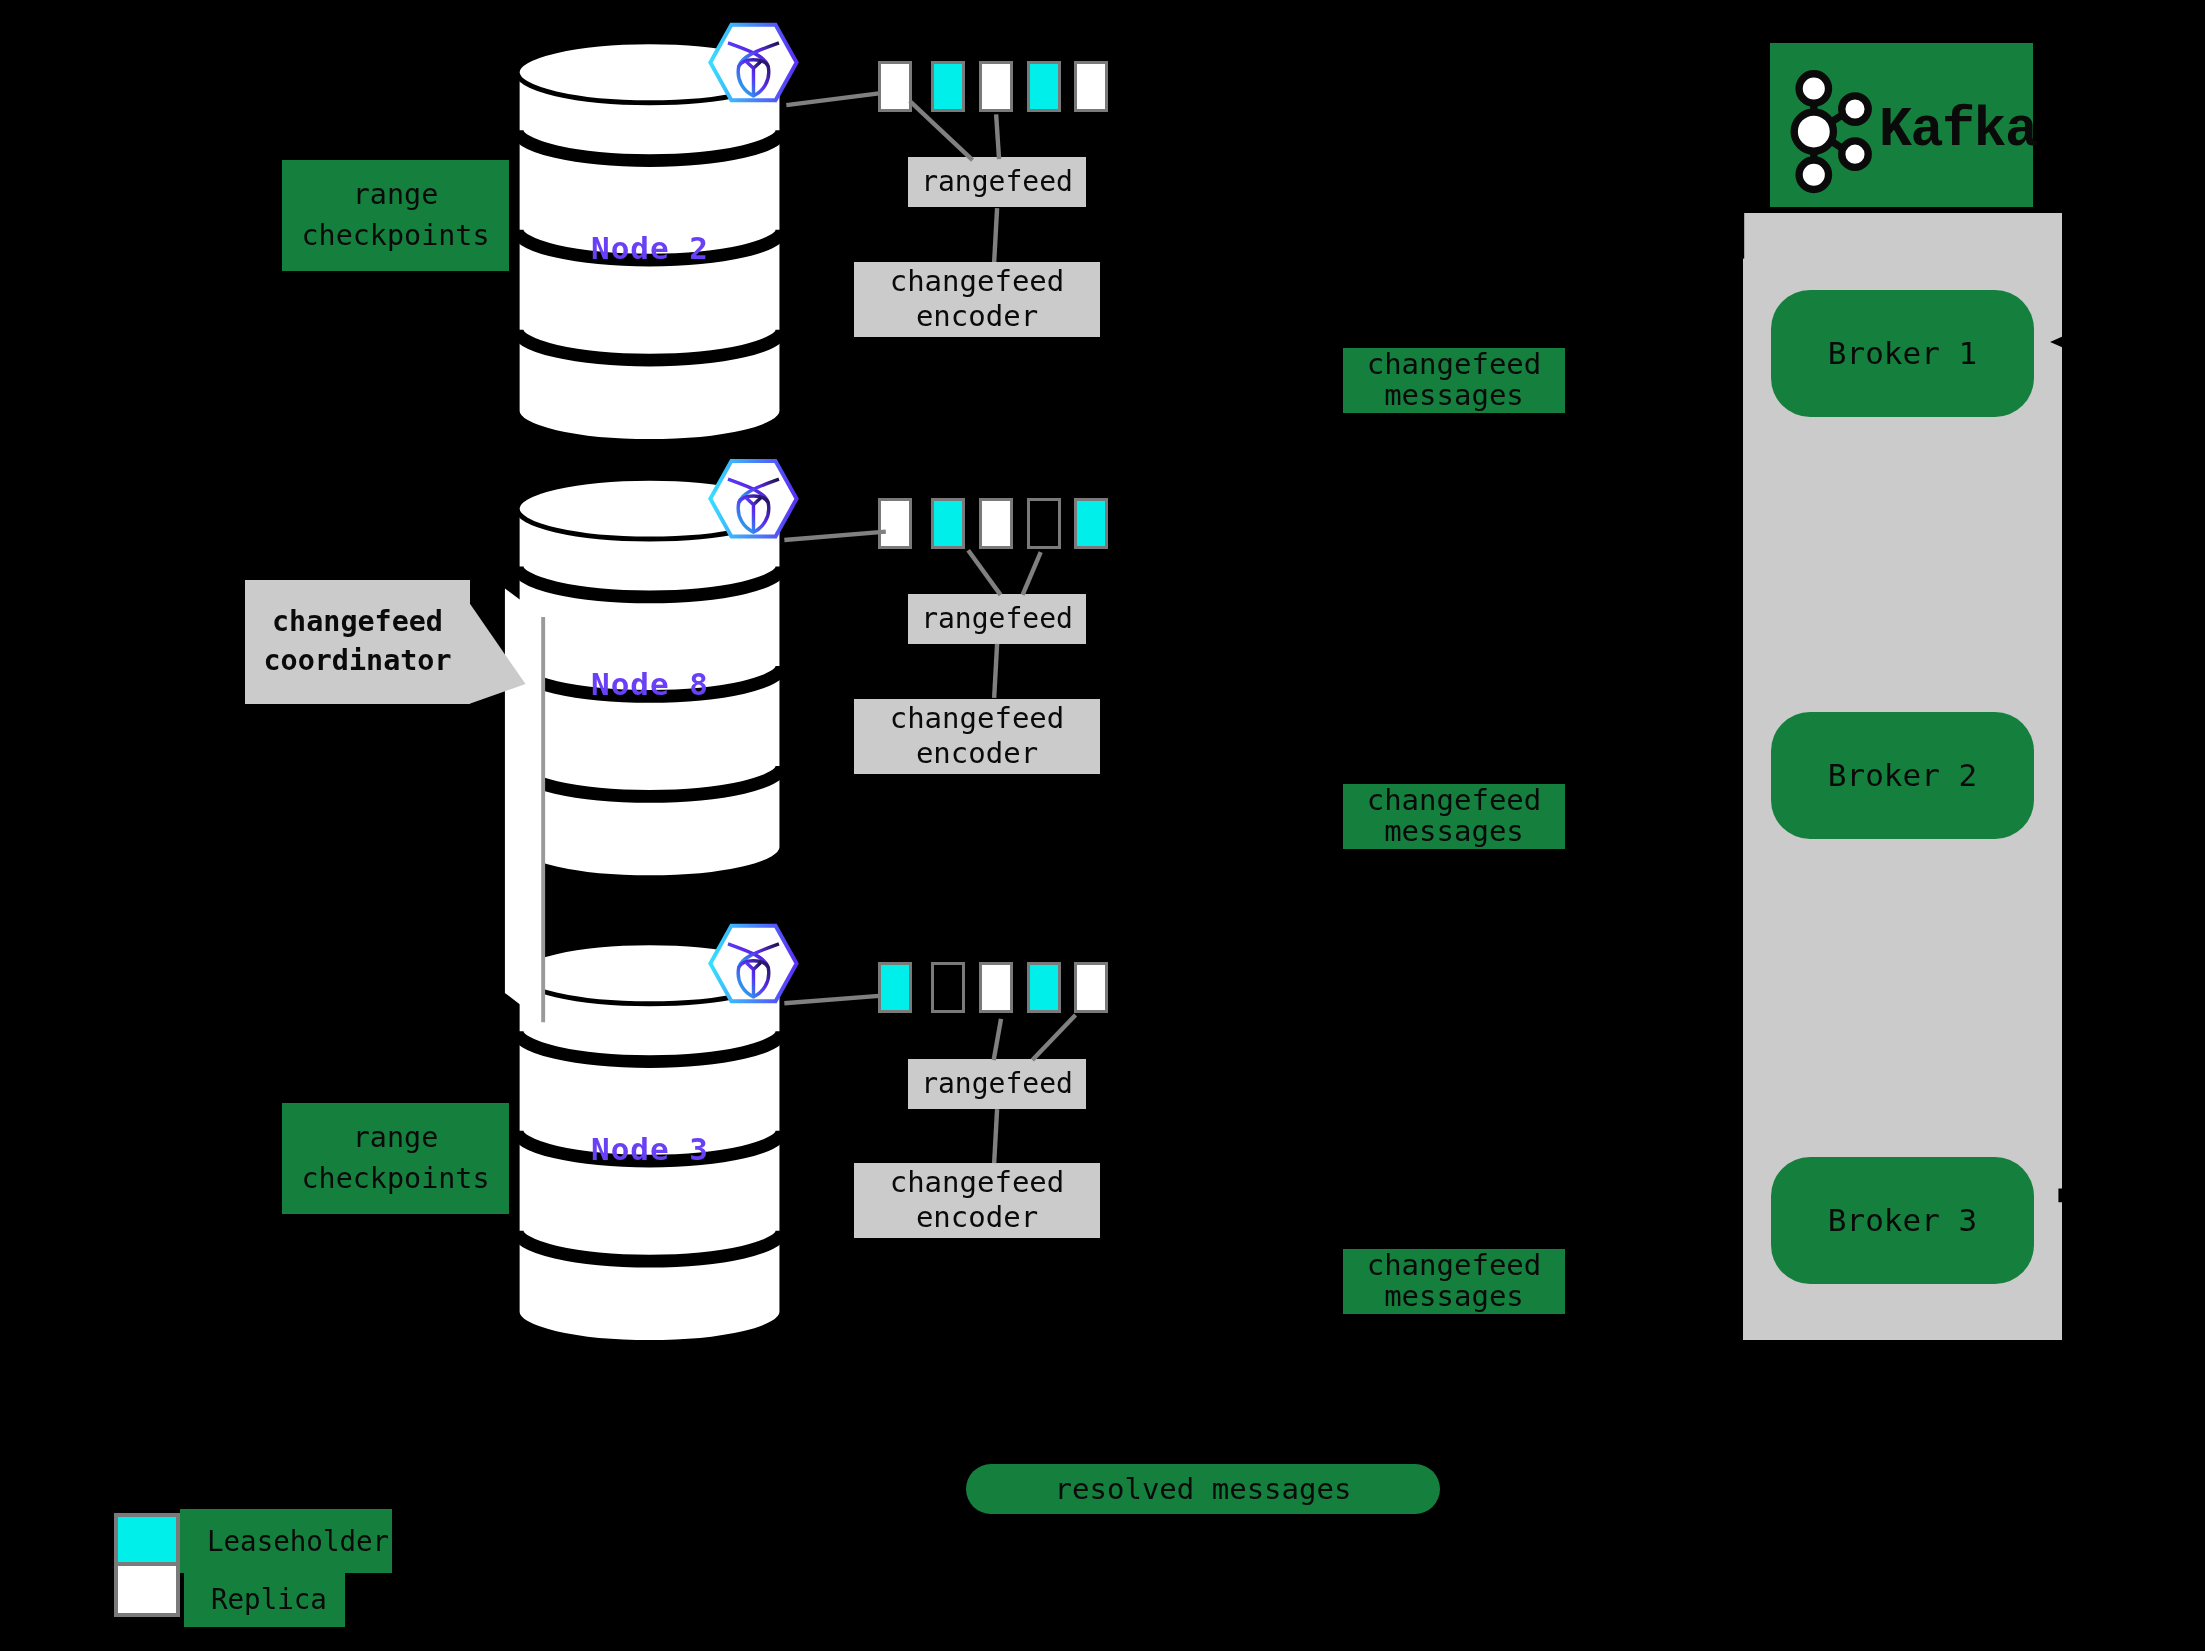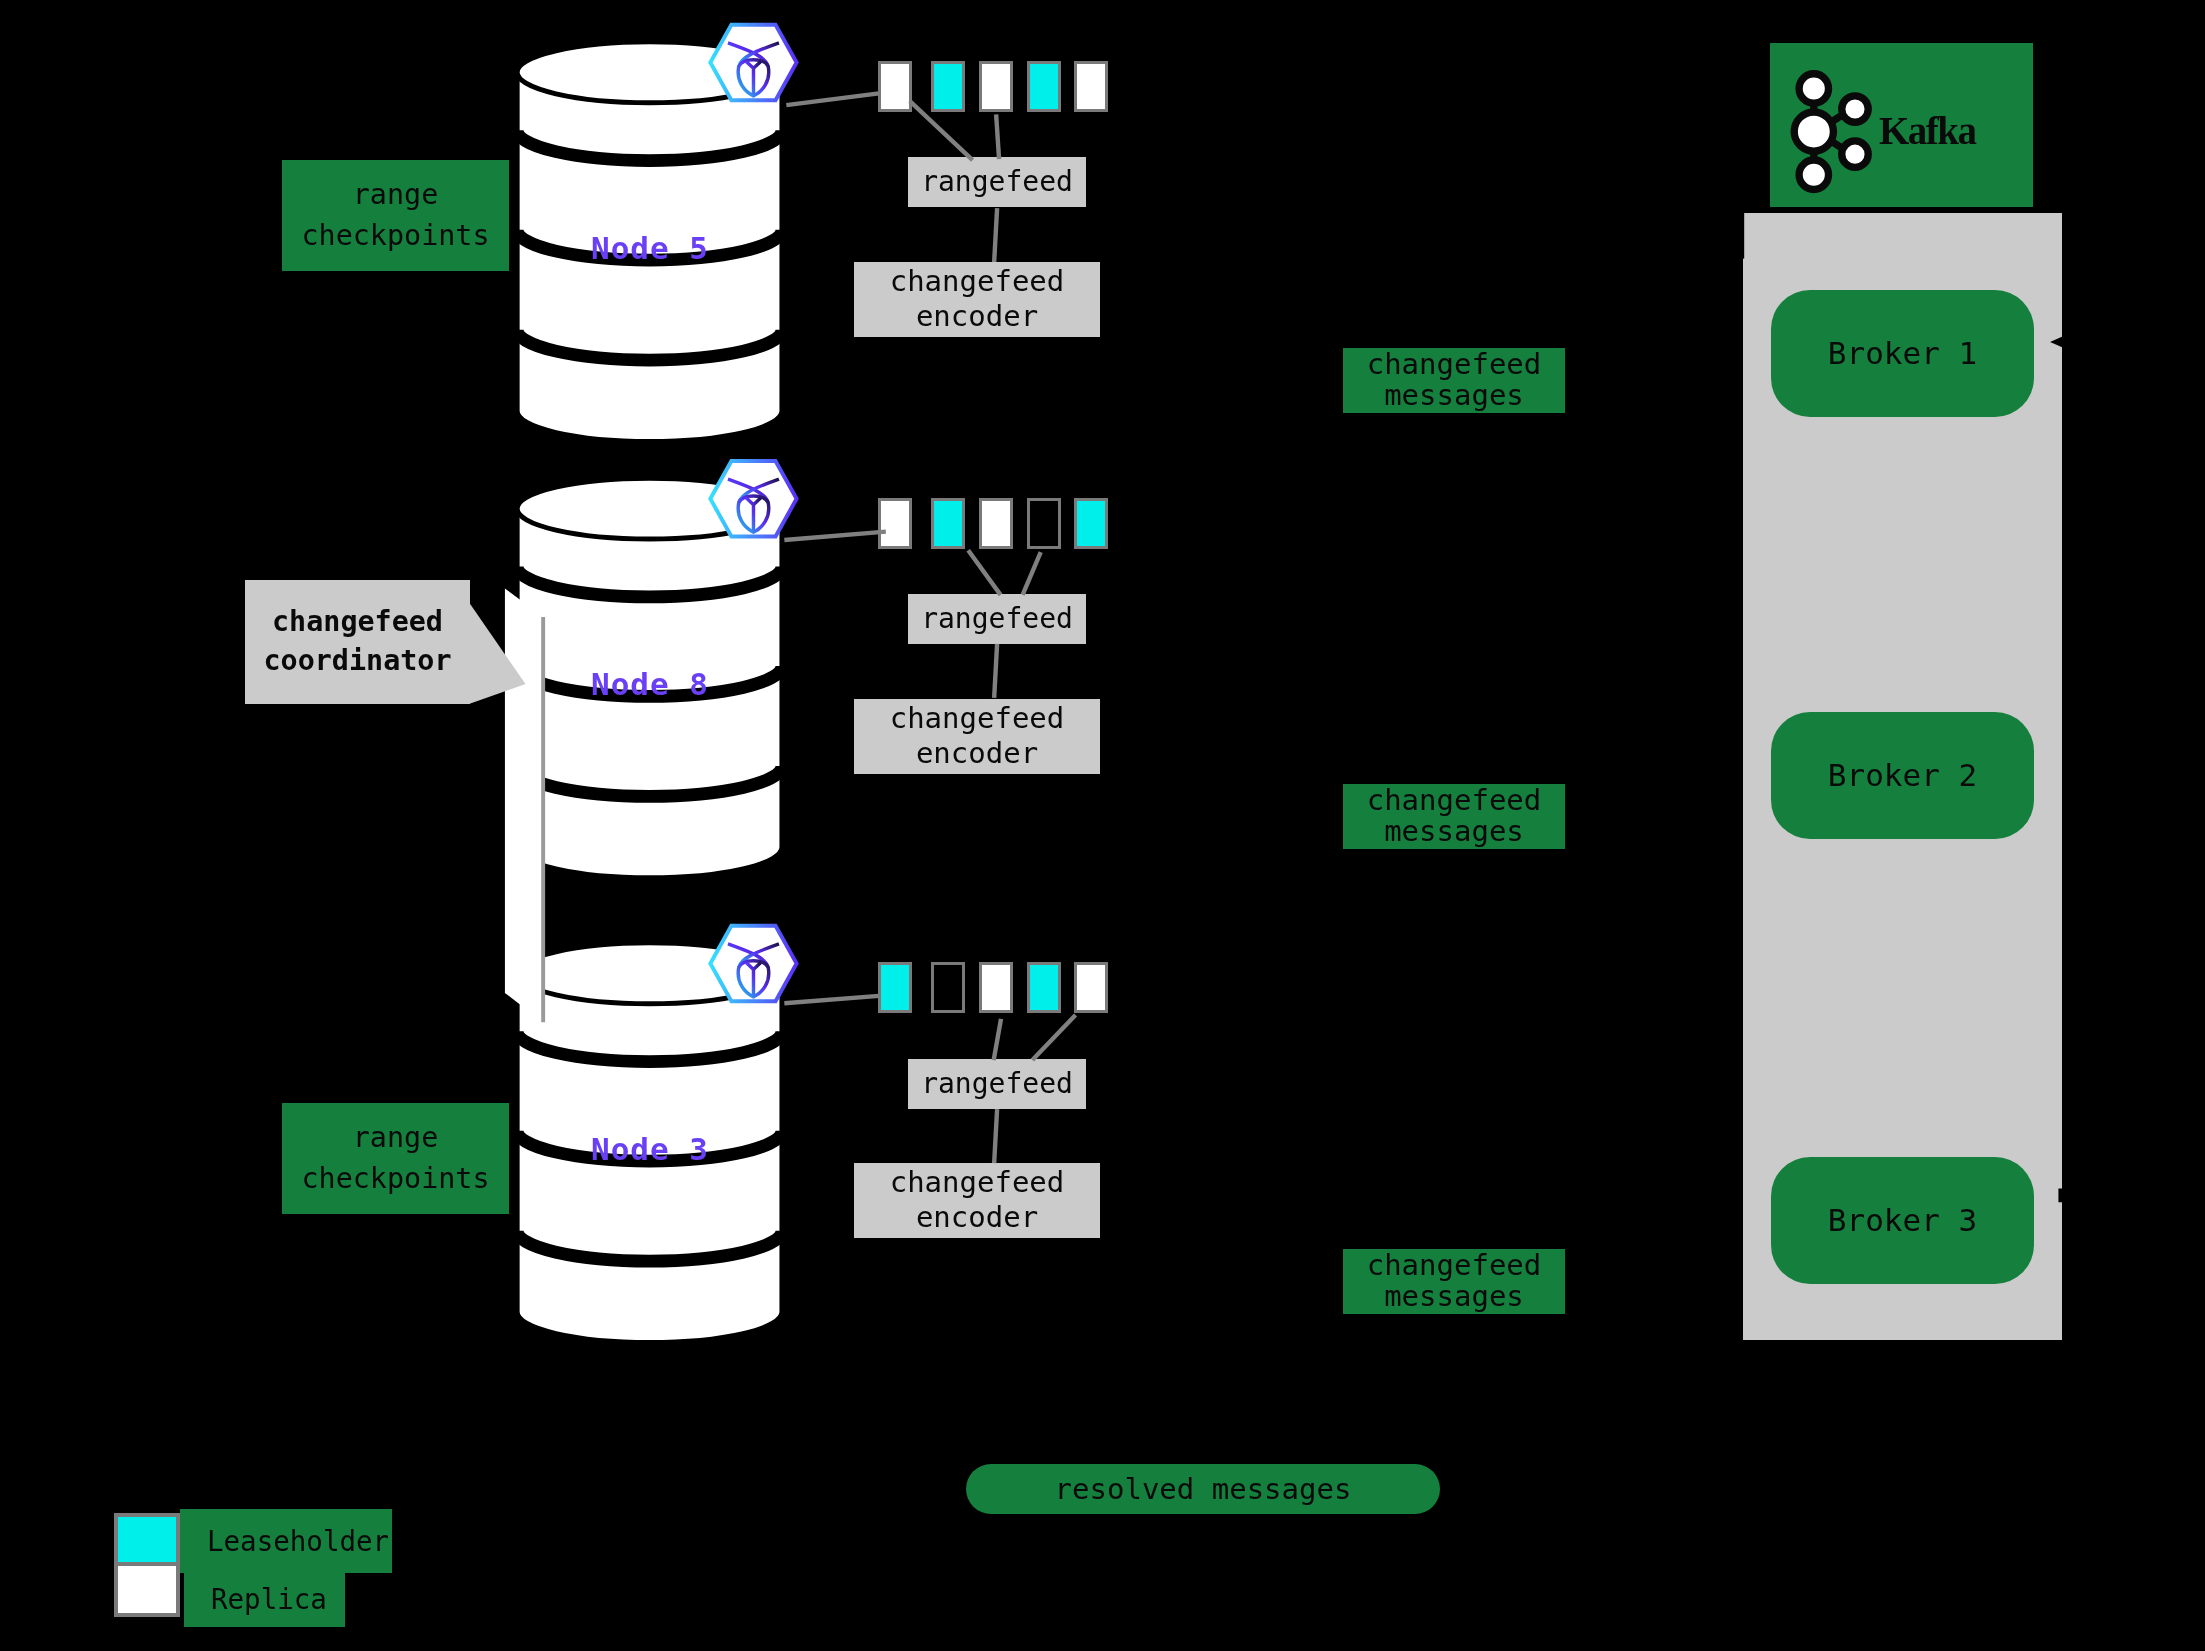--- a/index.html
+++ b/index.html
@@ -26,22 +26,22 @@
   .node-label{left:542px;width:216px;text-align:center;font-size:31px;font-weight:bold;
               color:var(--node-label);letter-spacing:1px}
   
   .range{position:absolute;width:34px;height:51px;border:3.9px solid var(--border-gray);background:var(--replica)}
   .range[data-kind="leaseholder"]{background:var(--leaseholder)}
   .range[data-kind="empty"]{background:transparent}
   .row1 .range{top:61px}.row2 .range{top:498px}.row3 .range{top:962px}
   .c1{left:878px}.c2{left:931px}.c3{left:979px}.c4{left:1027px}.c5{left:1074px}
   
   .kafka-title{left:1770px;top:43px;width:263px;height:164px}
-  .kafka-word{left:1879px;top:103px;width:147px;height:59px;font-family:Liberation Serif, serif;
-              font-weight:bold;font-size:39px;line-height:56px;letter-spacing:-1.5px;text-align:left;color:#0a0a0a}
+  .kafka-word{left:1879px;top:103px;width:147px;height:59px;font-family:Liberation Mono, monospace;
+              font-weight:bold;font-size:55px;line-height:56px;letter-spacing:-1.5px;text-align:left;color:#0a0a0a}
   .kafka-panel{left:1743px;top:213px;width:319px;height:1127px;background:var(--panel-gray)}
   .broker{left:1771px;width:263px;height:127px;border-radius:39px;font-size:31px;line-height:127px}
   
   .pill{left:966px;top:1464px;width:474px;height:50px;border-radius:25.5px;font-size:29px;line-height:50px}
   .swatch{left:114px;width:66px;border:4.9px solid var(--border-gray);background:var(--replica)}
   .swatch[data-kind="leaseholder"]{background:var(--leaseholder)}
   .legend-label{font-size:27.5px;text-align:left;padding-left:27px}
   svg{display:block}
   .conn{stroke:var(--line-gray);stroke-width:9;fill:none}
   .cyl-body{fill:#ffffff;stroke:#000000;stroke-width:10}
@@ -233,19 +233,19 @@
     <g transform="translate(1537,1965)">
       <polygon points="-88,0 -45,-77 45,-77 88,0 45,77 -45,77" fill="#ffffff" stroke="url(#hexStroke)" stroke-width="8"></polygon>
       <path d="M-52,-40 C-14,-26 24,-14 30,8" fill="none" stroke="url(#roach)" stroke-width="7"></path>
       <path d="M52,-40 C14,-26 -24,-14 -30,8" fill="none" stroke="url(#roach)" stroke-width="7"></path>
       <path d="M-30,8 C-36,38 -18,60 0,68 C18,60 36,38 30,8 C22,-10 -22,-10 -30,8 Z" fill="none" stroke="url(#roach)" stroke-width="7"></path>
       <path d="M0,68 V12 M0,12 L-15,-2 M0,12 L15,-2" fill="none" stroke="url(#roach)" stroke-width="7"></path>
     </g>
   </svg>
 
   <div class="layer" id="top" style="pointer-events:none">
-    <div class="abs node-label" style="top:230px">Node 5</div>
+    <div class="abs node-label" style="top:230px">Node 2</div>
     <div class="abs node-label" style="top:666px">Node 8</div>
     <div class="abs node-label" style="top:1131px">Node 3</div>
   </div>
 
 </div>
 
 
 </body></html>

